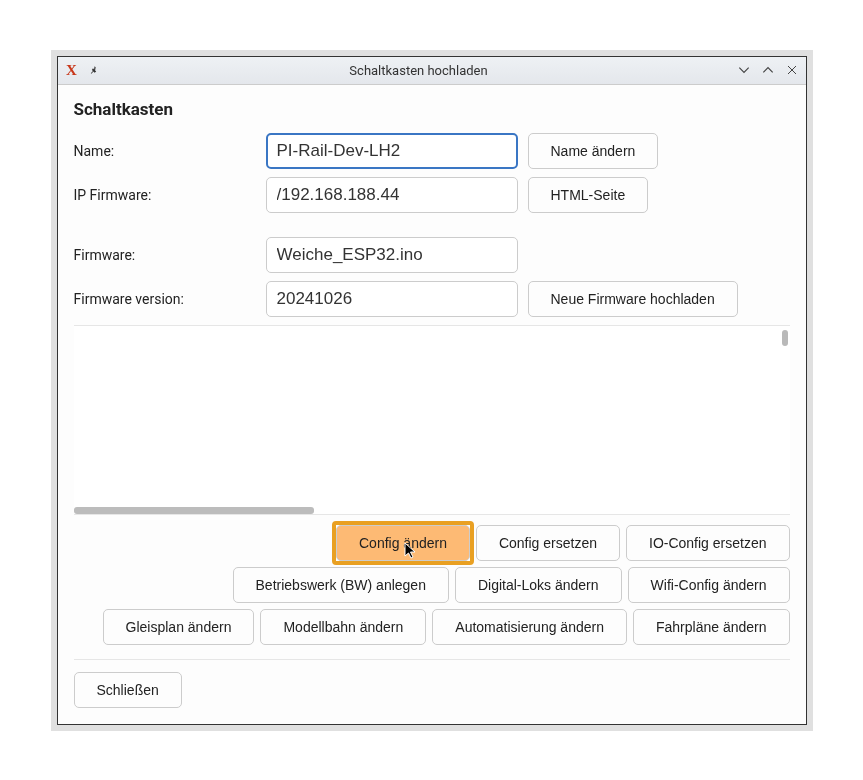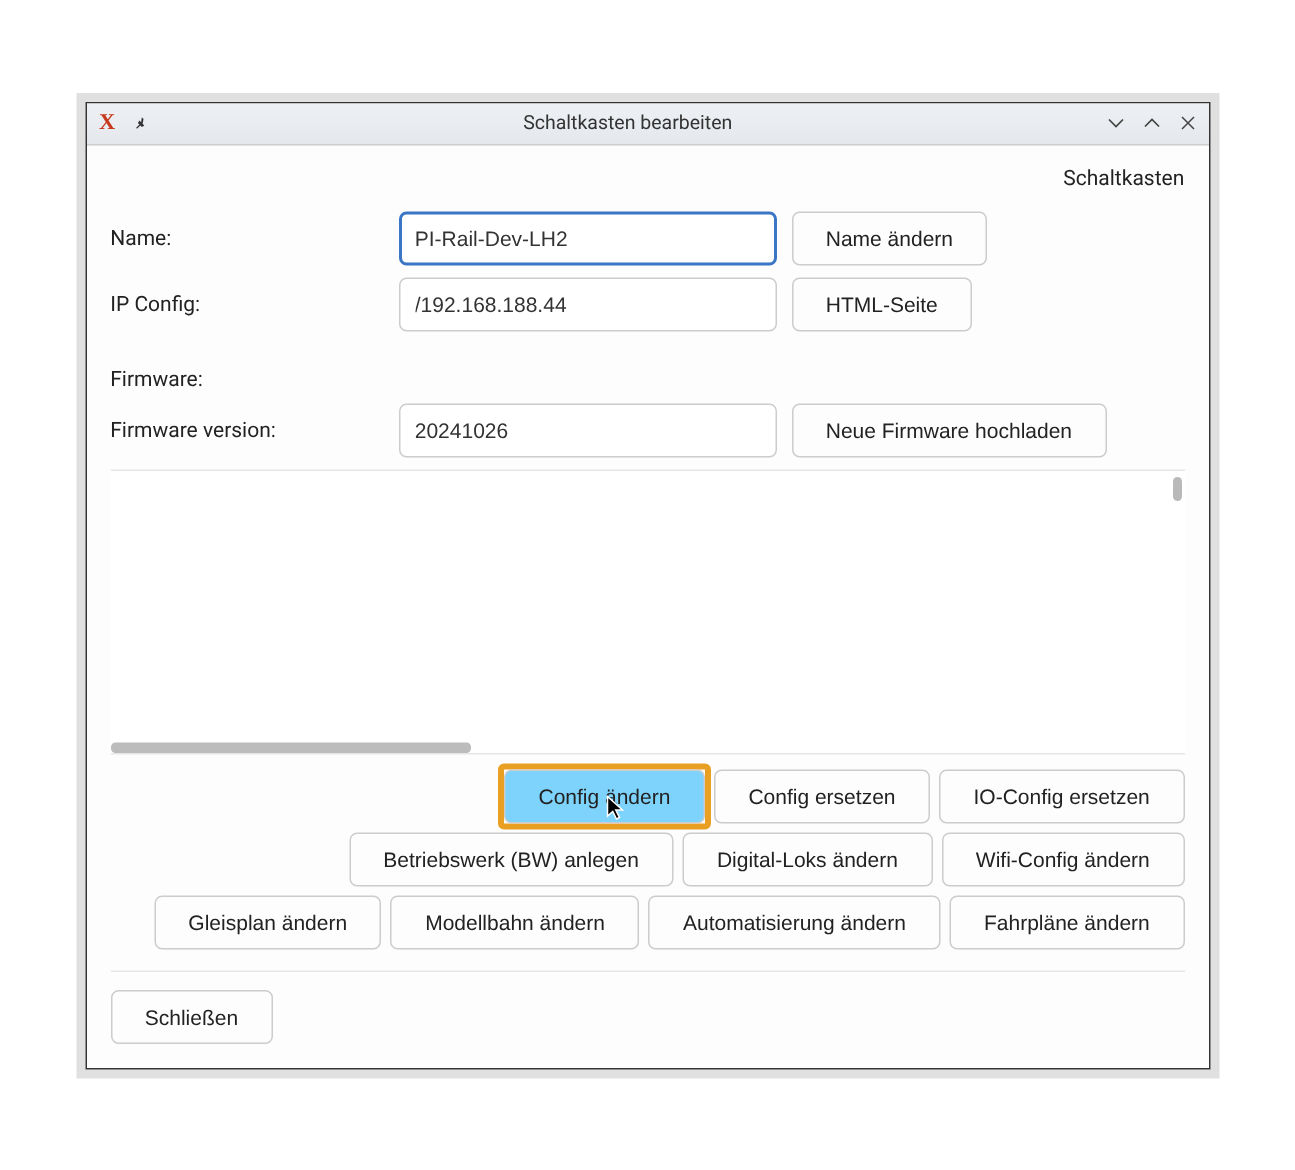--- a/index.html
+++ b/index.html
@@ -72,23 +72,23 @@
       width: 16px;
       height: 16px;
       display:inline-flex;
       align-items:center;
       justify-content:center;
     }
     .content {
       padding: 14px 16px 16px 16px;
     }
     .page-title {
-      text-align: right;
-      font-size: 14px;
-      font-weight: 400;
+      text-align: left;
+      font-size: 17px;
+      font-weight: 700;
       color: #222;
       margin-bottom: 14px;
     }
     .form-row {
       display: flex;
       align-items: center;
       gap: 10px;
       margin-bottom: 8px;
     }
     .form-label {
@@ -99,21 +99,21 @@
     }
     .form-input-wrap {
       flex: 0 0 auto;
     }
     .text-input {
       width: 252px;
       height: 36px;
       padding: 6px 10px;
       border: 1px solid #ccc;
       border-radius: 5px;
-      font-size: 14px;
+      font-size: 17px;
       color: #333;
       background: #fff;
     }
     .text-input.focused {
       border: 2px solid #3a76c4;
       padding: 5px 9px;
     }
     .btn {
       height: 36px;
       padding: 0 22px;
@@ -169,21 +169,21 @@
       justify-content: flex-end;
     }
     .highlight-wrap {
       position: relative;
       display: inline-block;
       border: 4px solid #e9a022;
       border-radius: 4px;
       margin: -4px;
     }
     .highlight-wrap .btn {
-      background: #7dd3fc;
+      background: #fdba74;
     }
     .cursor-pointer {
       position: absolute;
       left: 68px;
       top: 17px;
       pointer-events: none;
     }
     .divider {
       border-top: 1px solid #e6e6e6;
       margin-top: 14px;
@@ -200,21 +200,21 @@
 <div class="window">
   <div class="titlebar">
     <div class="titlebar-left">
       <span class="titlebar-icon x-icon">X</span>
       <span class="titlebar-icon pin-icon">
         <svg width="13" height="13" viewBox="0 0 24 24">
             <path fill="#333" d="M14 4l-1 6 4 4-3 2-2-2-4 4-1-1 4-4-2-2 2-3 4 4 1-6-2-2z"></path>
           </svg>
       </span>
     </div>
-    <div class="titlebar-title">Schaltkasten bearbeiten</div>
+    <div class="titlebar-title">Schaltkasten hochladen</div>
     <div class="titlebar-controls">
       <span class="tb-control">
         <svg width="14" height="14" viewBox="0 0 24 24">
             <path fill="none" stroke="#444" stroke-width="2" d="M4 8l8 8 8-8"></path>
           </svg>
       </span>
       <span class="tb-control">
         <svg width="14" height="14" viewBox="0 0 24 24">
             <path fill="none" stroke="#444" stroke-width="2" d="M4 16l8-8 8 8"></path>
           </svg>
@@ -232,31 +232,34 @@
 
     <div class="form-row">
       <div class="form-label">Name:</div>
       <div class="form-input-wrap">
         <input type="text" class="text-input focused" value="PI-Rail-Dev-LH2" style="">
       </div>
       <button class="btn">Name ändern</button>
     </div>
 
     <div class="form-row">
-      <div class="form-label">IP Config:</div>
+      <div class="form-label">IP Firmware:</div>
       <div class="form-input-wrap">
         <input type="text" class="text-input" value="/192.168.188.44" style="">
       </div>
       <button class="btn">HTML-Seite</button>
     </div>
 
     <div class="gap-row"></div>
 
     <div class="form-row">
       <div class="form-label">Firmware:</div>
+      <div class="form-input-wrap">
+        <input type="text" class="text-input" value="Weiche_ESP32.ino" style="">
+      </div>
     </div>
 
     <div class="form-row">
       <div class="form-label">Firmware version:</div>
       <div class="form-input-wrap">
         <input type="text" class="text-input" value="20241026" style="">
       </div>
       <button class="btn">Neue Firmware hochladen</button>
     </div>
 

